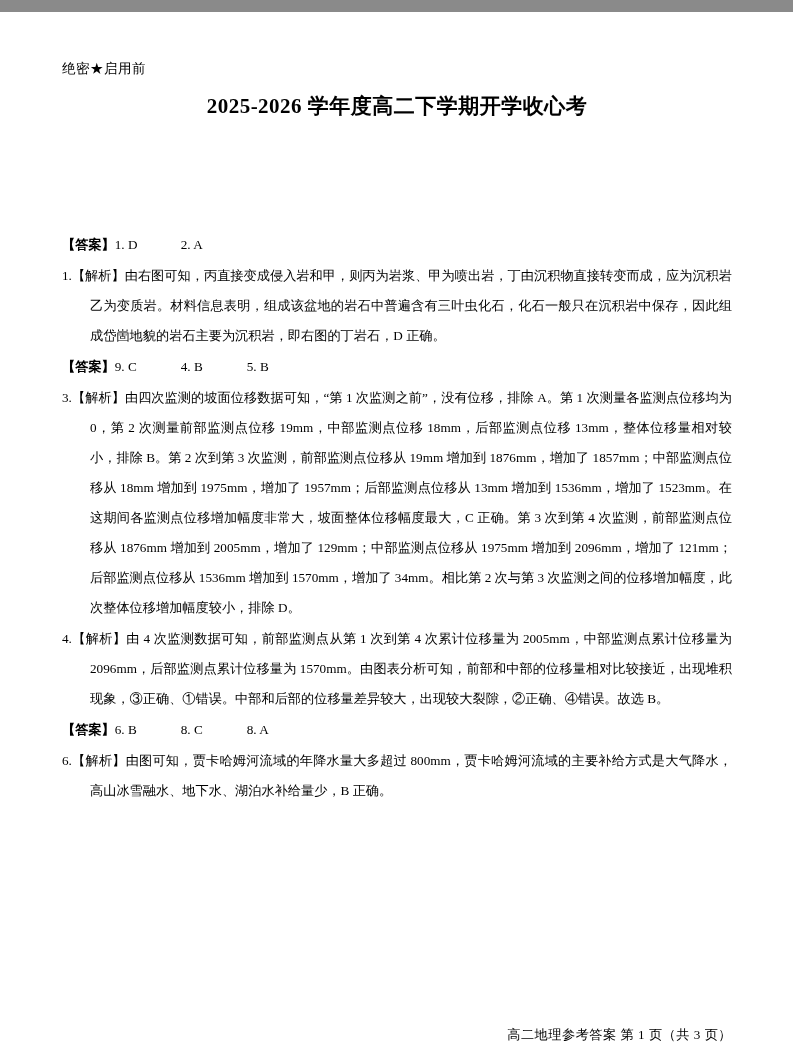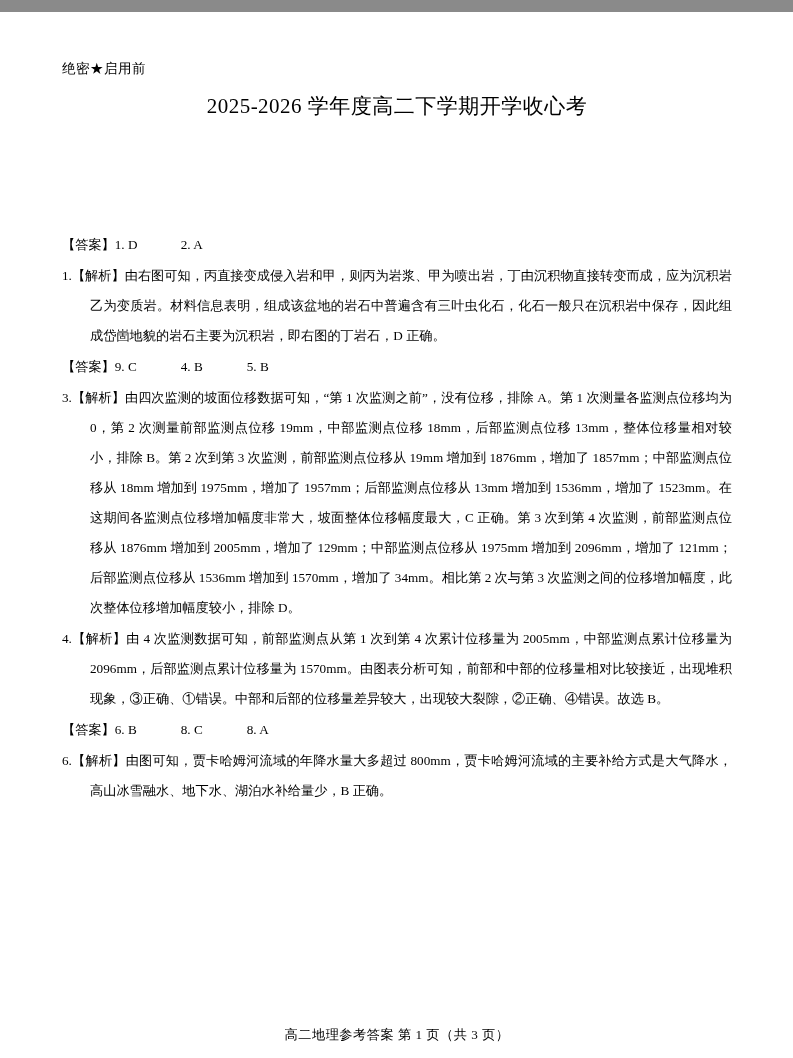--- a/index.html
+++ b/index.html
@@ -33,21 +33,21 @@
     letter-spacing: 0.5px;
     font-family: "Liberation Serif", "DejaVu Serif", serif;
   }
   .title1 {
     position: absolute;
     top: 80px;
     left: 0;
     width: 670px;
     text-align: center;
     font-size: 21px;
-    font-weight: normal;
+    font-weight: bold;
     letter-spacing: 0.5px;
   }
   .title2 {
     position: absolute;
     top: 122px;
     left: 0;
     width: 670px;
     text-align: center;
     font-size: 21px;
     font-weight: bold;
@@ -59,21 +59,21 @@
     left: 0;
     width: 670px;
   }
   .ansline {
     font-size: 13.2px;
     line-height: 30px;
     margin: 0 0 1px 0;
     white-space: nowrap;
   }
   .ansline .lab {
-    font-weight: normal;
+    font-weight: bold;
   }
   .ansline .item {
     display: inline-block;
     min-width: 66px;
   }
   .para {
     font-size: 13.2px;
     line-height: 30px;
     text-align: justify;
     text-justify: inter-ideograph;
@@ -82,21 +82,21 @@
   }
   .para.hang {
     padding-left: 28px;
     text-indent: -28px;
   }
   .footer {
     position: absolute;
     bottom: 26px;
     left: 0;
     width: 670px;
-    text-align: center;
+    text-align: right;
     font-size: 13.2px;
     letter-spacing: 0.5px;
   }
 </style>
 </head>
 <body>
 
 <div class="page">
   <div class="inner">
 

